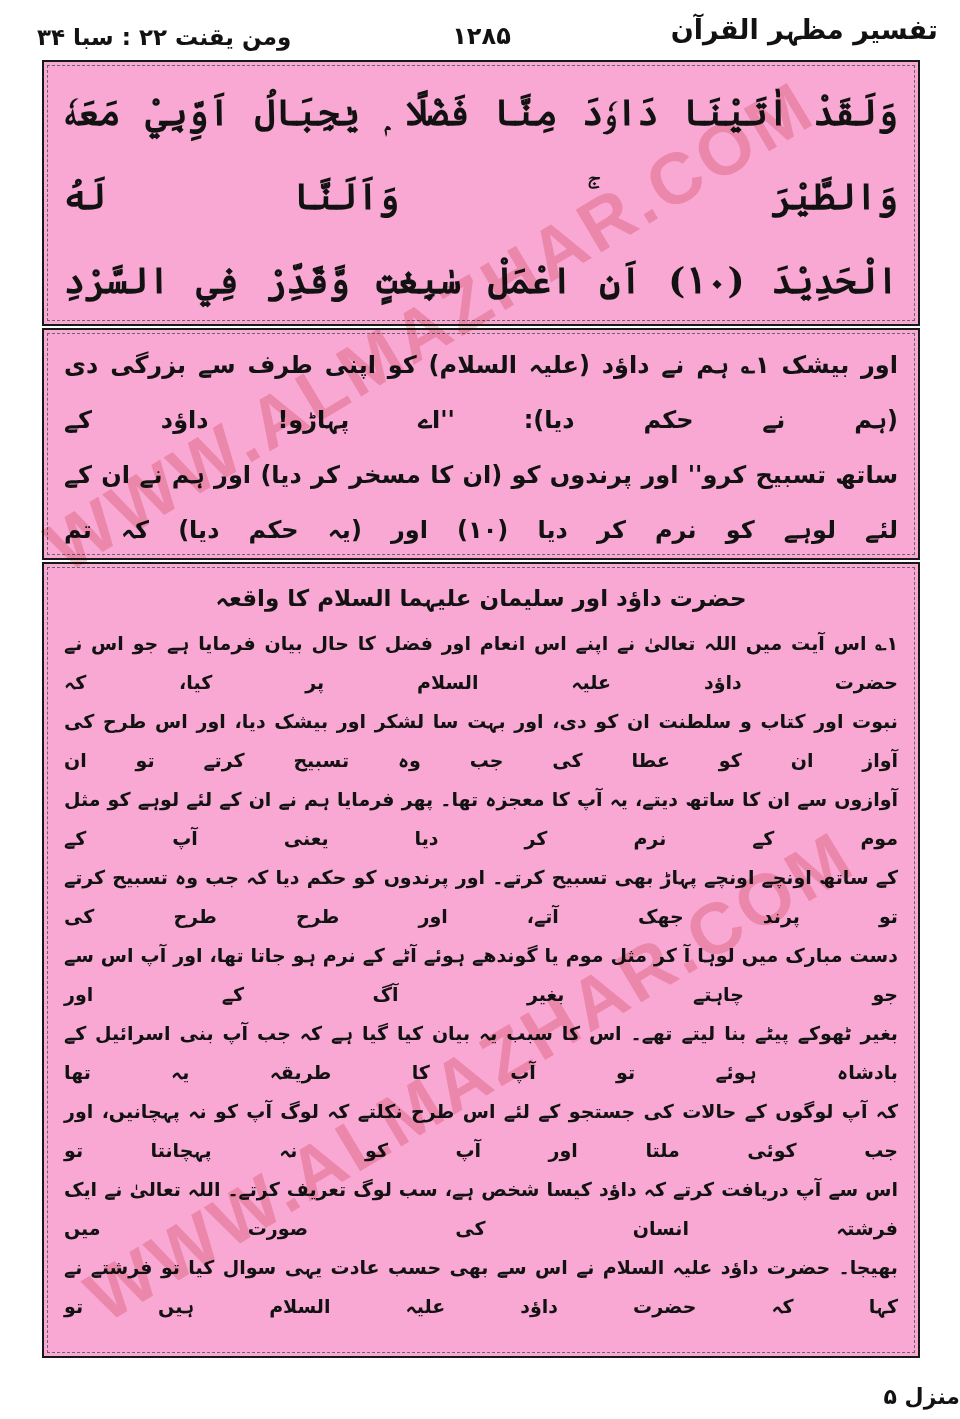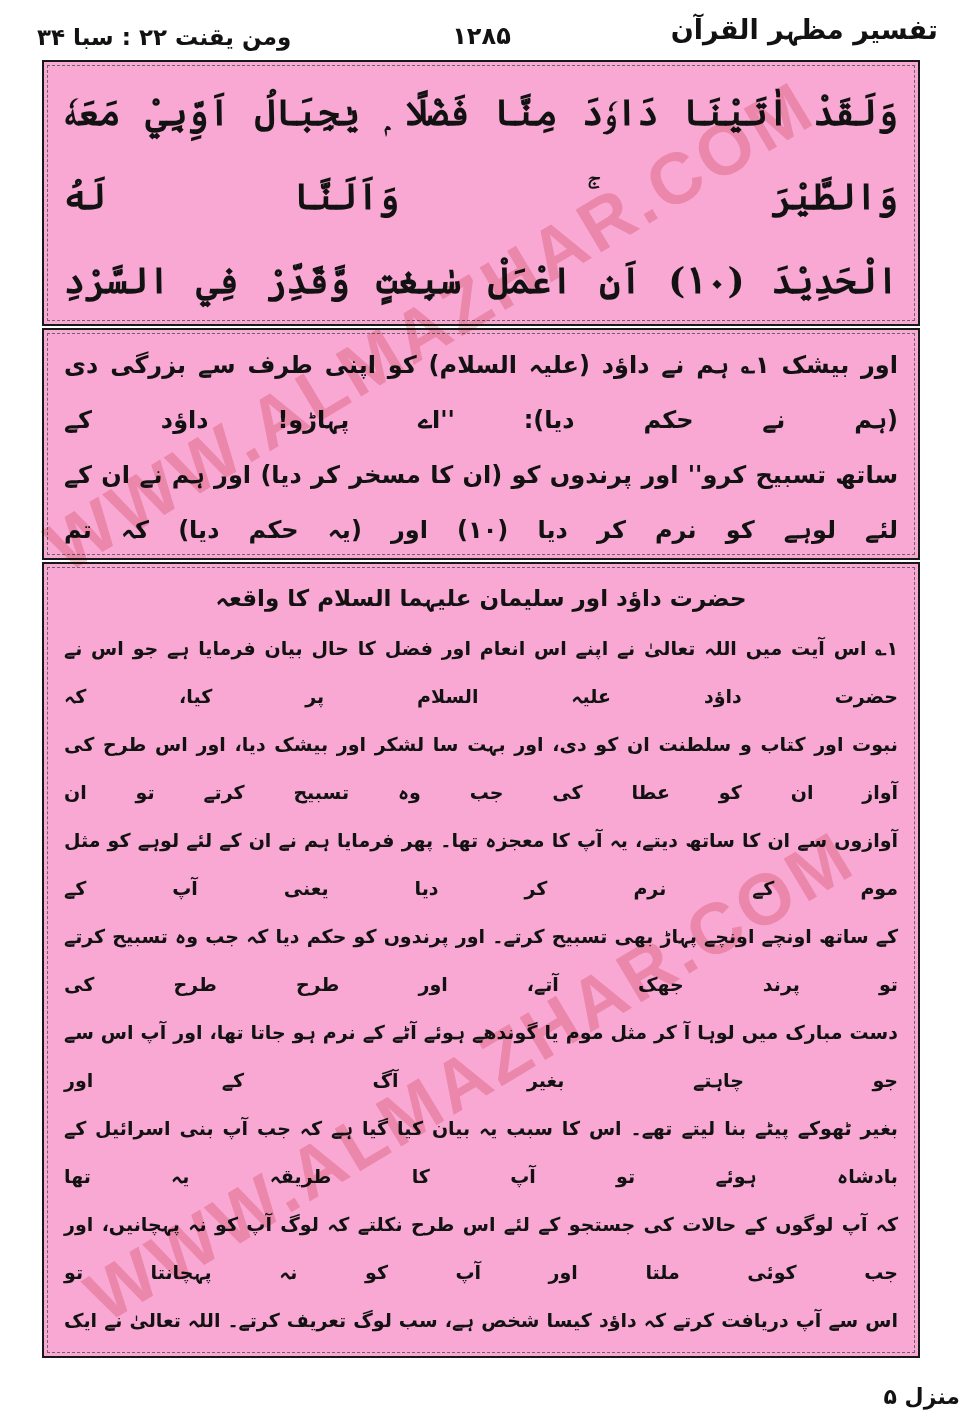--- a/index.html
+++ b/index.html
@@ -32,21 +32,21 @@
 
   .trans-line{
     font-size:24px;font-weight:bold;line-height:55px;
     text-align:justify;text-align-last:justify;
   }
 
   .comm-heading{
     text-align:center;font-weight:bold;font-size:23px;line-height:52px;
   }
   .comm-line{
-    font-size:19px;font-weight:600;line-height:48px;
+    font-size:19px;font-weight:600;line-height:39px;
     text-align:justify;text-align-last:justify;
   }
 
   .footer{position:absolute;left:0;right:0;bottom:10px;font-size:22px;font-weight:bold;direction:rtl;}
 
   .watermark{
     position:absolute;
     color:#e08f8f;
     opacity:0.45;
     font-size:72px;

